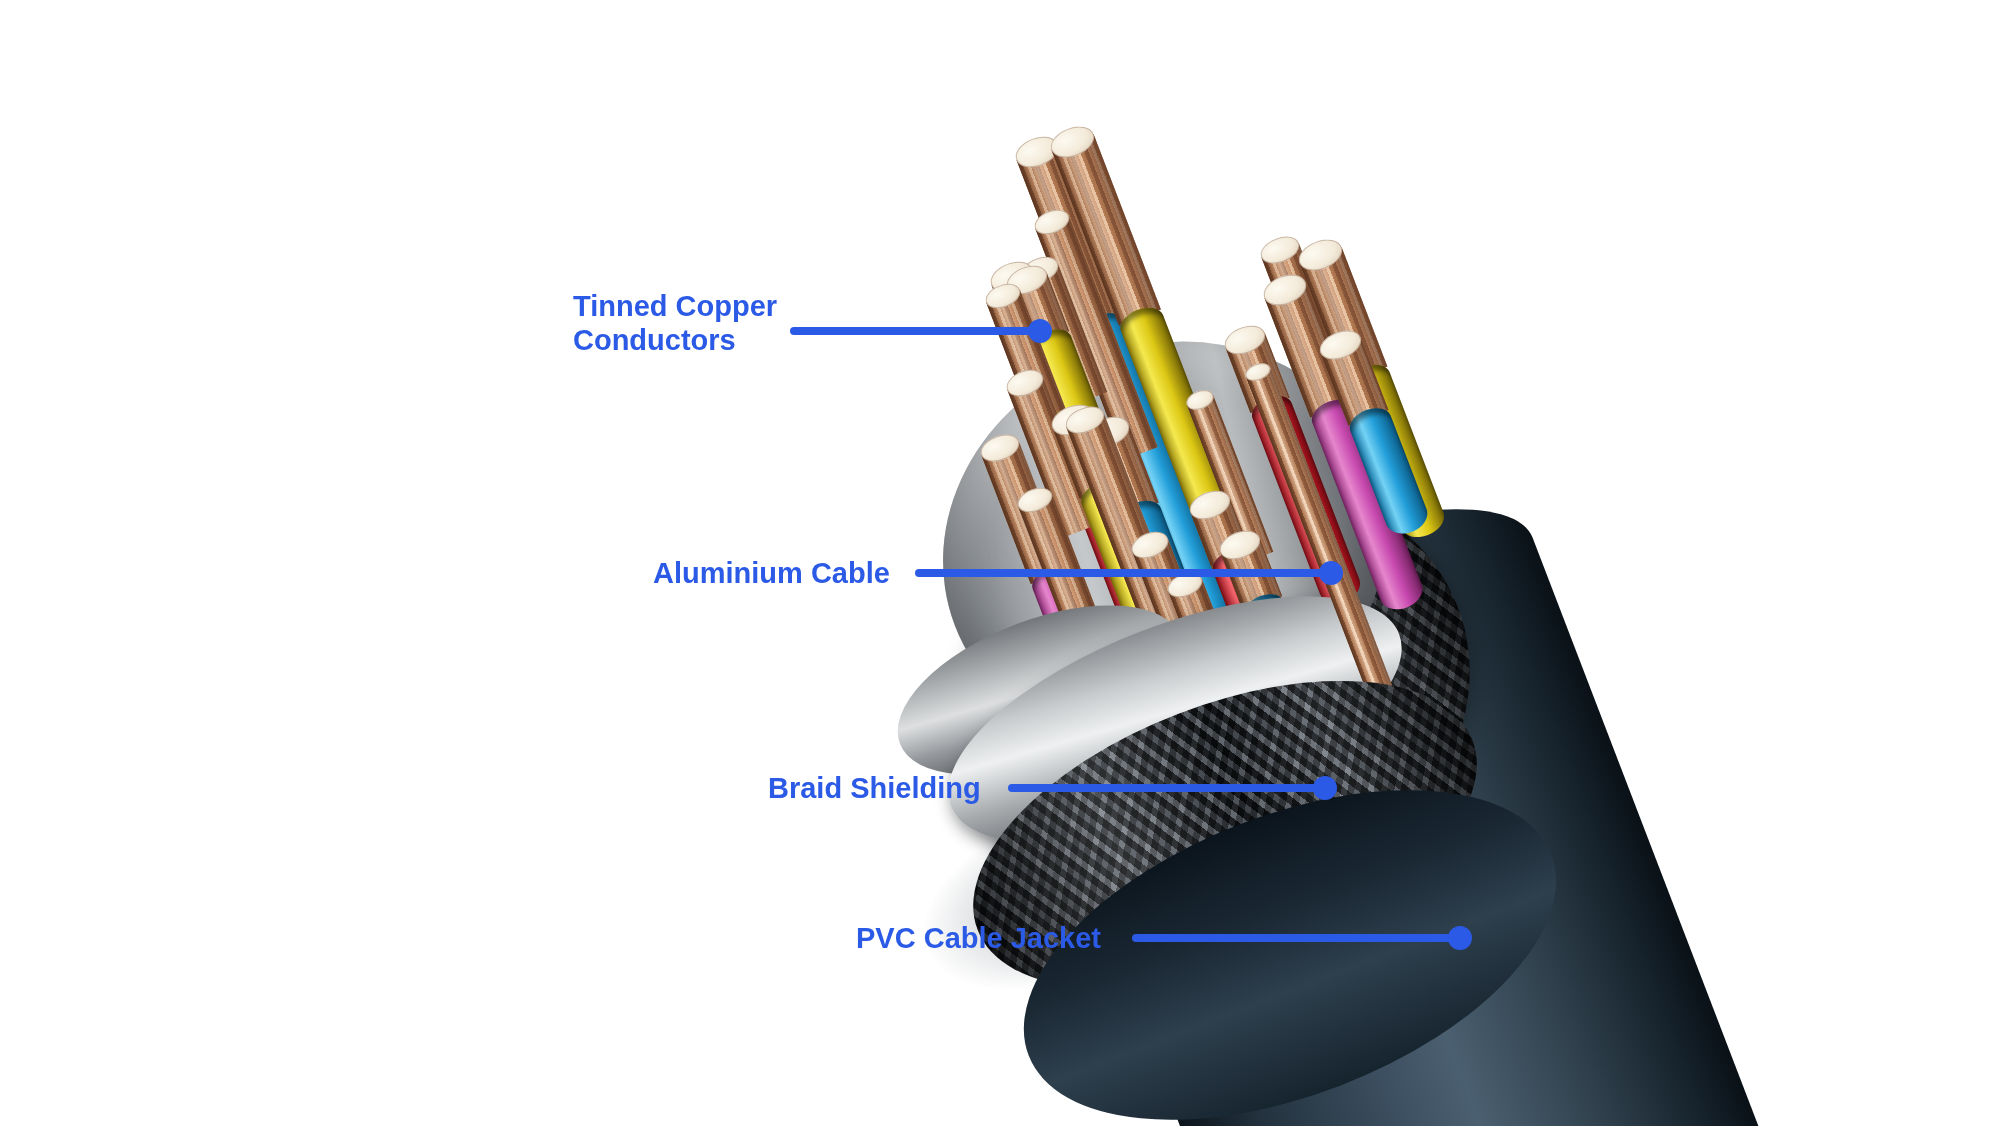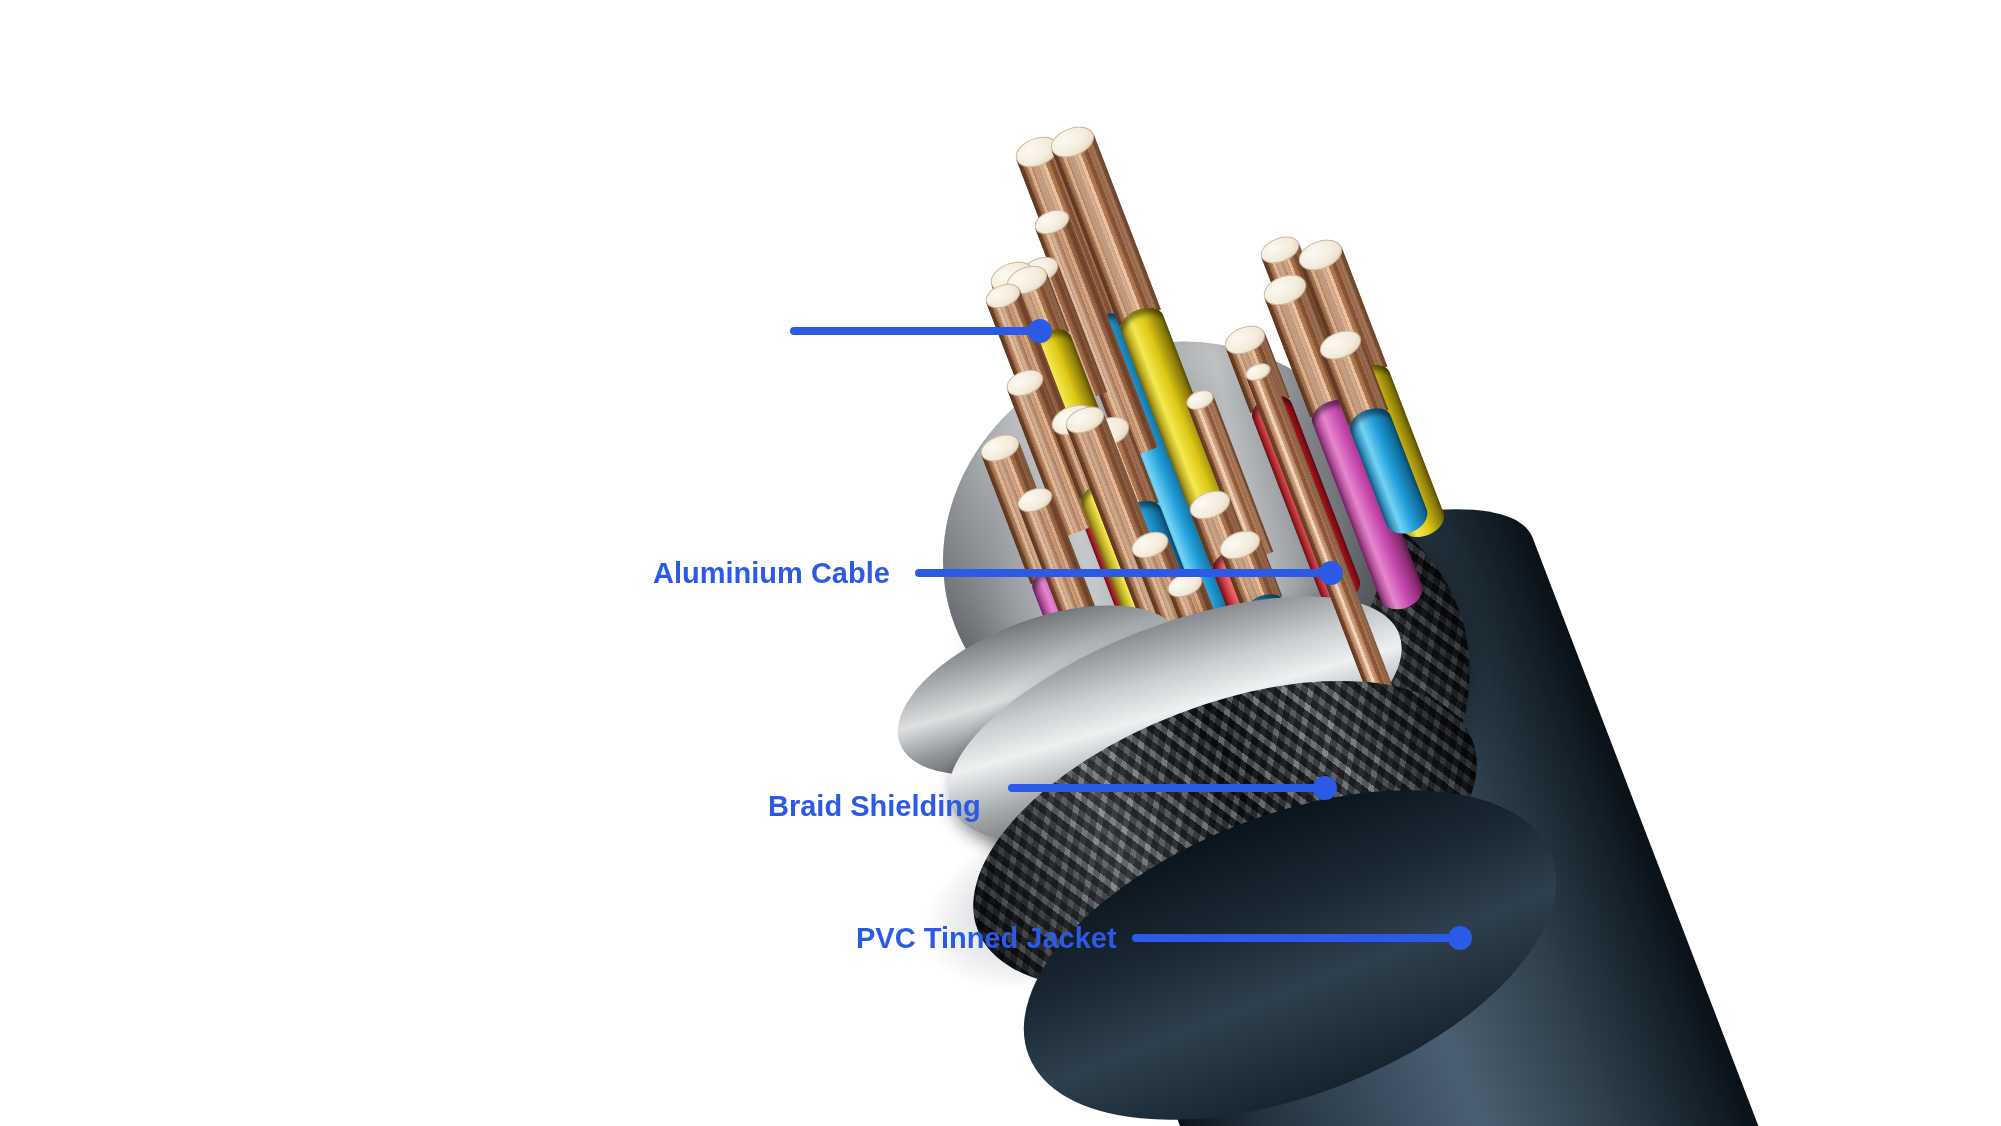--- a/index.html
+++ b/index.html
@@ -227,32 +227,33 @@
   <div id="rods-front">
       <div class="rod" style="left: 1245px; top: 372px; width: 26px; height: 390px;">
         <div class="cop" style="height: 398px;"></div>
         <div class="cap" style="top: -8.06px; height: 16.12px;"></div>
       </div>
     </div>
 
   <div class="cable-part braid-band braid-tex"></div>
   <div class="cable-part jacket-rim"></div>
 
+  <div class="callout-text" style="left:573px;top:289px;width:240px">Tinned Copper Conductors</div>
   <div class="callout-line" style="left:790px;top:327px;width:250px">
     <span class="dot"></span>
   </div>
 
   <div class="callout-text" style="left:653px;top:556px">Aluminium Cable</div>
   <div class="callout-line" style="left:915px;top:569px;width:416px">
     <span class="dot"></span>
   </div>
 
-  <div class="callout-text" style="left:768px;top:789px">Braid Shielding</div>
+  <div class="callout-text" style="left:768px;top:771px">Braid Shielding</div>
   <div class="callout-line" style="left:1008px;top:784px;width:317px">
     <span class="dot"></span>
   </div>
 
-  <div class="callout-text" style="left:856px;top:921px">PVC Tinned Jacket</div>
+  <div class="callout-text" style="left:856px;top:921px">PVC Cable Jacket</div>
   <div class="callout-line" style="left:1132px;top:934px;width:328px">
     <span class="dot"></span>
   </div>
 
 </div>
 
 </body></html>

